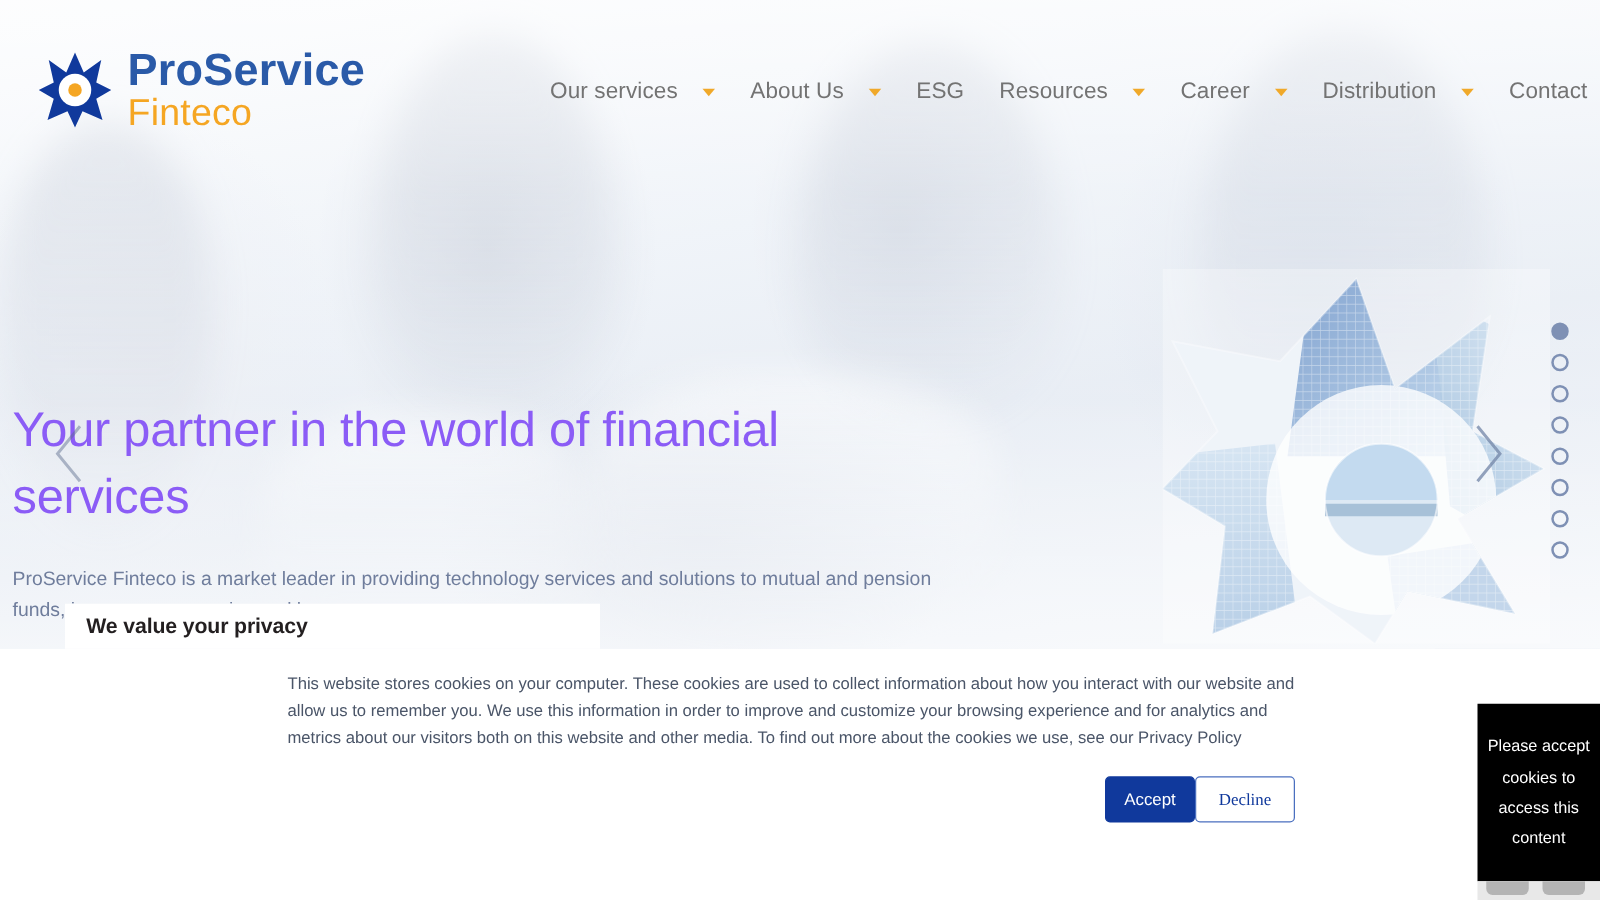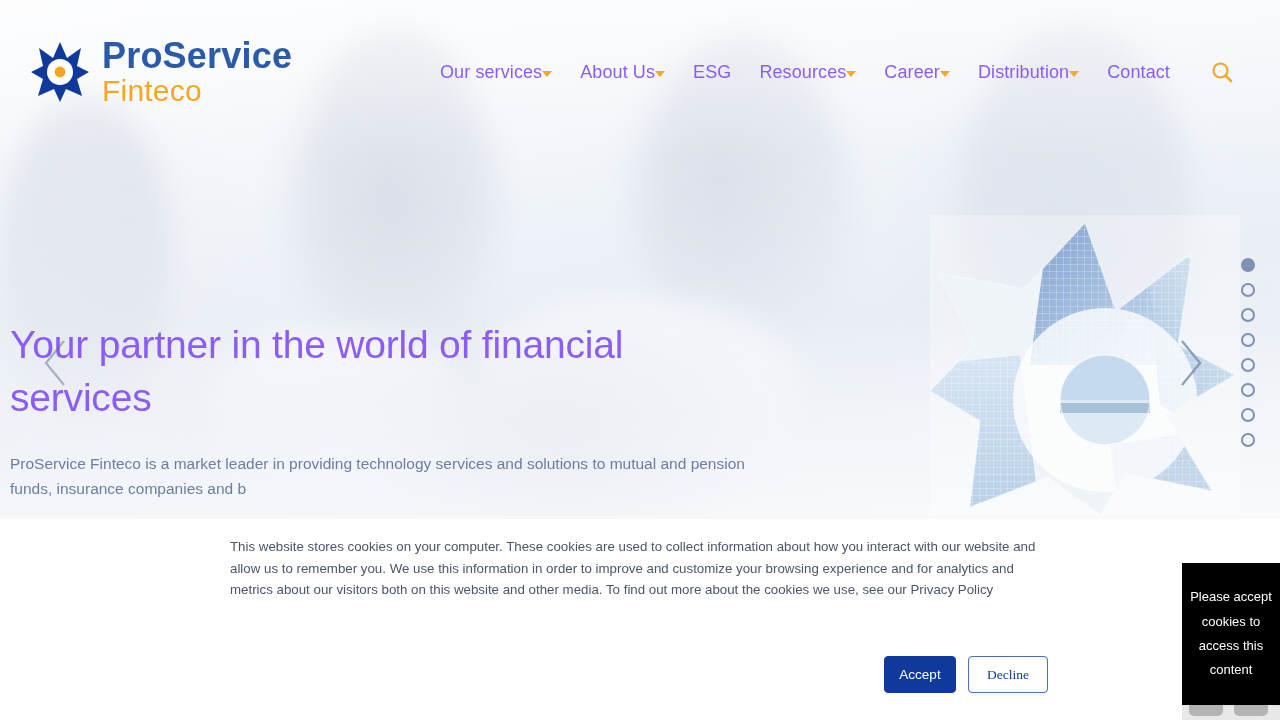--- a/index.html
+++ b/index.html
@@ -59,22 +59,22 @@
     font-size:36px; color:#2a5aa8; letter-spacing:.2px;
     font-weight:700; display:block;
   }
   .logo-bottom {
     font-size:30px; color:#f5a623; letter-spacing:.2px;
     font-weight:400; display:block; margin-top:2px;
   }
 
   .nav { position:absolute; left:440px; top:60px; display:flex; align-items:center; gap:28px; }
   .nav-item {
-    display:flex; align-items:center; gap:0;
-    font-size:18px; color:#8b5cf6; white-space:nowrap;
+    display:flex; align-items:center; gap:20px;
+    font-size:18px; color:#737373; white-space:nowrap;
     cursor:pointer; letter-spacing:.1px;
   }
   .caret { width:0;height:0; border-left:5px solid transparent; border-right:5px solid transparent; border-top:6px solid #f0a92a; display:inline-block; margin-top:3px; }
   .search-btn { margin-left:12px; cursor:pointer; display:flex; align-items:center; }
 
   
   .hero-text { position:absolute; left:10px; top:318px; width:760px; z-index:12; }
   .hero-title {
     font-size:39px; line-height:1.36; color:#8b5cf6;
     font-weight:400; letter-spacing:-.2px;
@@ -111,21 +111,21 @@
   .cookie-bar {
     position:absolute; left:0; top:519px; width:1148px; height:201px;
     background:#ffffff; z-index:25;
   }
   .cookie-inner { position:absolute; left:230px; top:17px; width:820px; }
   .cookie-p {
     font-size:13.3px; line-height:1.63; color:#4a5568;
   }
   .cookie-p + .cookie-p { margin-top:12px; }
   .cookie-actions {
-    position:absolute; left:884px; top:656px; display:flex; gap:12px; z-index:26;
+    position:absolute; left:884px; top:621px; display:flex; gap:0; z-index:26;
   }
   .btn {
     width:72px; height:37px; border-radius:4px;
     font-size:13.5px; display:flex; align-items:center; justify-content:center;
     cursor:pointer; font-family:"Liberation Sans", sans-serif;
   }
   .btn-accept { background:#10399c; color:#ffffff; border:1px solid #10399c; }
   .btn-decline{ background:#ffffff; color:#10399c; border:1px solid #4a6fbf; width:80px;font-family:Liberation Serif, serif; }
 
   
@@ -290,20 +290,23 @@
     <span class="dot active"></span>
     <span class="dot"></span>
     <span class="dot"></span>
     <span class="dot"></span>
     <span class="dot"></span>
     <span class="dot"></span>
     <span class="dot"></span>
     <span class="dot"></span>
   </div>
 
+  <div class="privacy-card">
+    <span class="privacy-title">We value your privacy</span>
+  </div>
 
   <div class="cookie-bar">
     <div class="cookie-inner">
       <p class="cookie-p">This website stores cookies on your computer. These cookies are used to collect information about how you interact with our website and allow us to remember you. We use this information in order to improve and customize your browsing experience and for analytics and metrics about our visitors both on this website and other media. To find out more about the cookies we use, see our Privacy Policy</p>
     </div>
   </div>
 
   <div class="cookie-actions">
     <button class="btn btn-accept">Accept</button>
     <button class="btn btn-decline">Decline</button>

